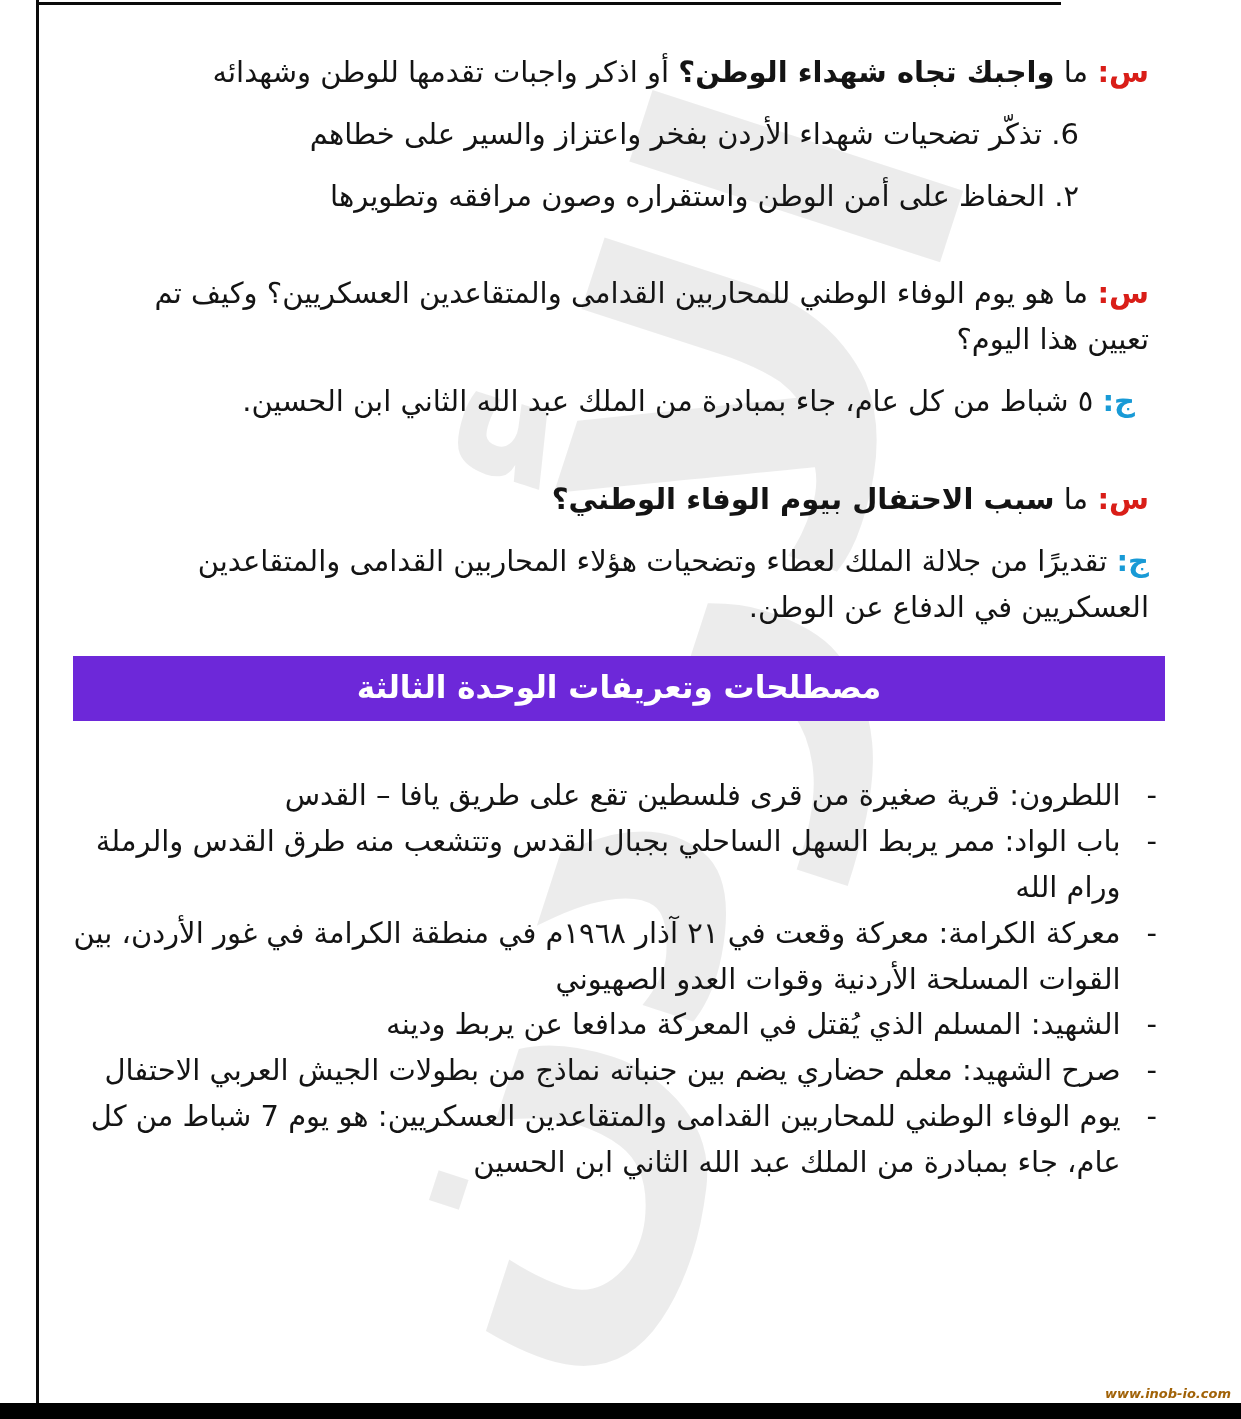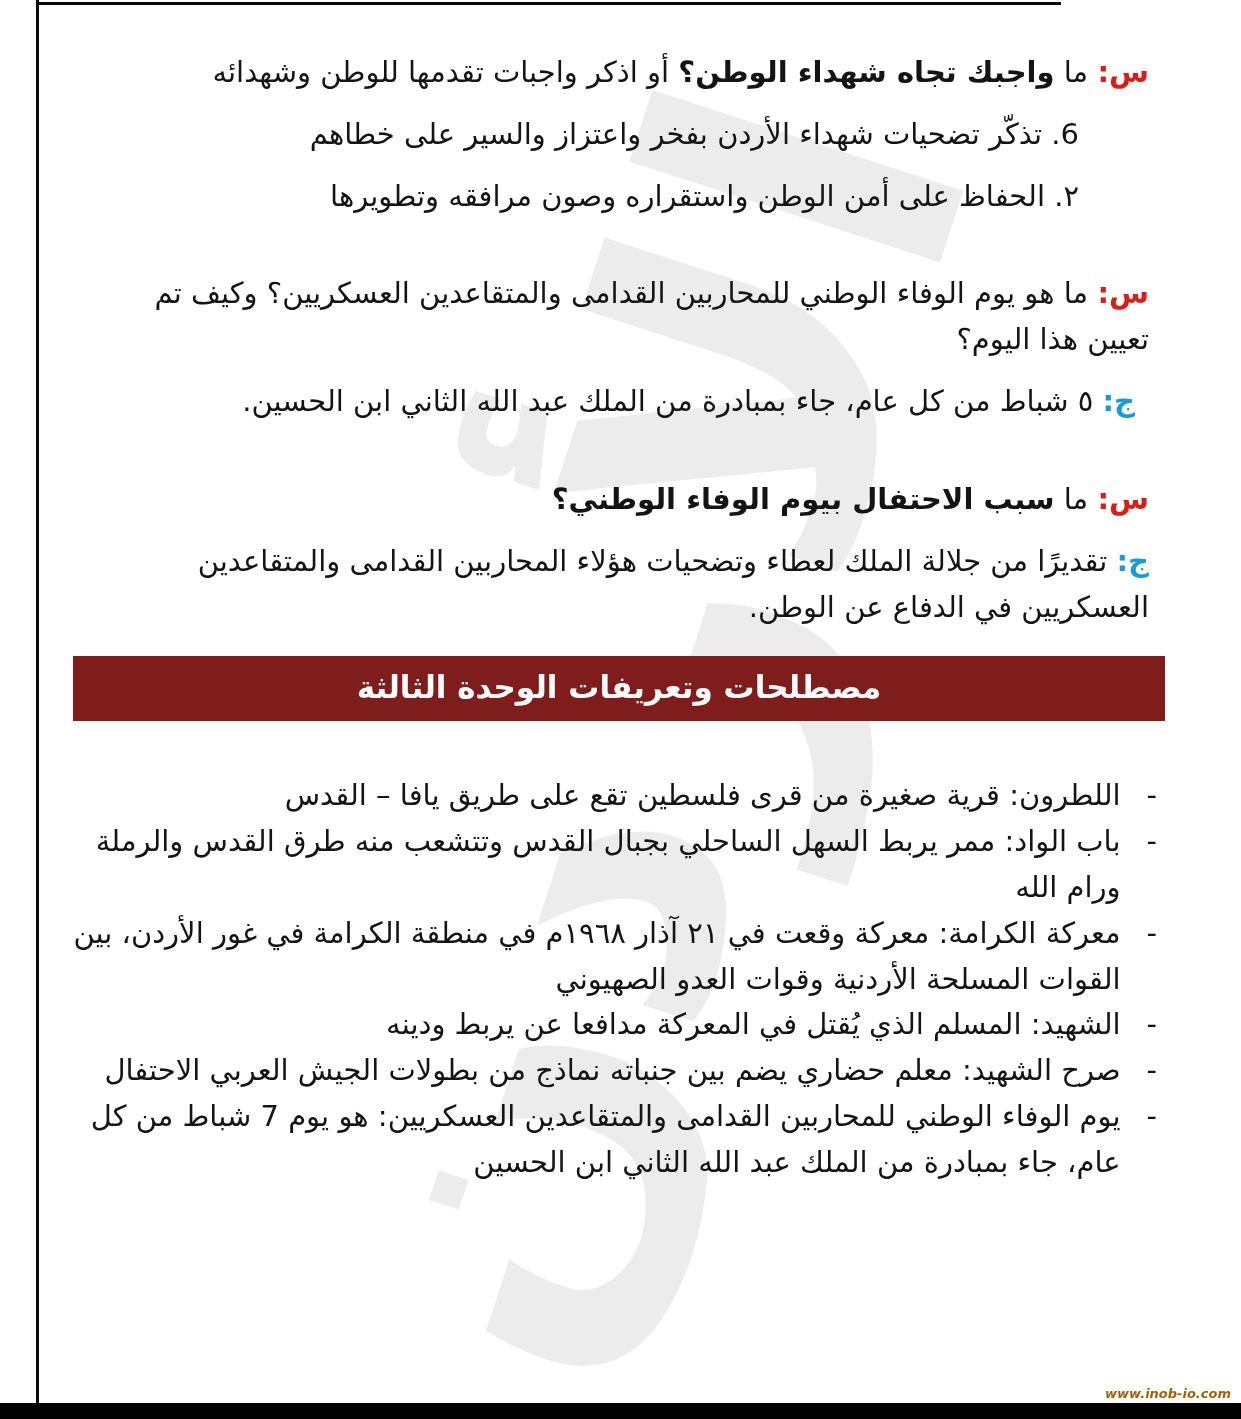--- a/index.html
+++ b/index.html
@@ -39,21 +39,21 @@
   .line{margin:16px;}
   .bold{font-weight:700;}
   .pfx-q{color:#d91e18;font-weight:700;}
   .pfx-a{color:#189ad6;font-weight:700;}
   .indent-points{padding-right:70px;}
   .indent-answer{padding-right:14px;}
   .qa{margin:0 0 52px 0;}
   .qa-last{margin-bottom:26px;}
 
   .section-header{
-    background:#7f1d1d;color:#ffffff;
+    background:#6d28d9;color:#ffffff;
     font-weight:700;font-size:31px;letter-spacing:1px;
     text-align:center;padding:7px 0 9px;
     margin:0 0 52px 0;
   }
 
   .defs{list-style:none;margin:0;padding:0 8px 0 0;}
   .def{display:flex;gap:26px;margin:0;}
   .dash{flex:0 0 auto;}
   .def-text{flex:1;}
 

